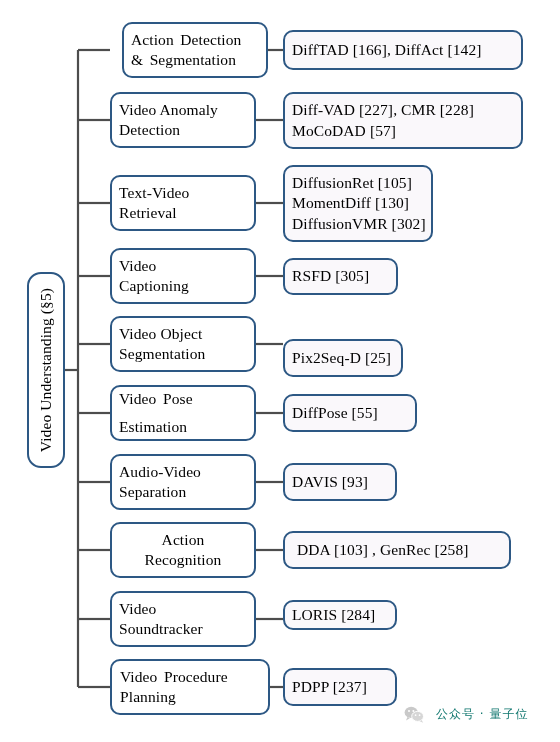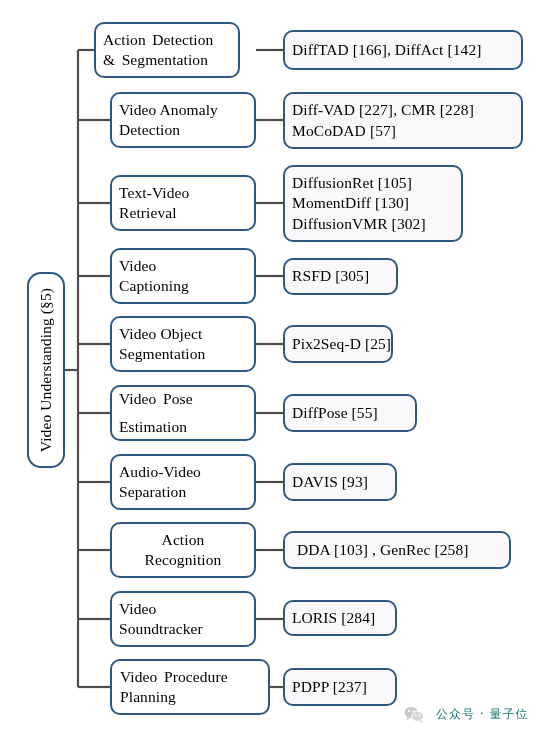--- a/index.html
+++ b/index.html
@@ -113,21 +113,21 @@
       <line x1="256" y1="550" x2="283" y2="550"></line>
       <line x1="256" y1="619" x2="283" y2="619"></line>
       <line x1="256" y1="687" x2="283" y2="687"></line>
     </g>
   </svg>
 
   <div class="node root" style="left:27px; top:272px; width:38px; height:196px;">
     <span class="vert">Video Understanding (§5)</span>
   </div>
 
-  <div class="node cat spaced" style="left:94px; top:22px; width:146px; height:56px;">
+  <div class="node cat spaced" style="left:122px; top:22px; width:146px; height:56px;">
     <span class="line">Action Detection</span>
     <span class="line">&amp; Segmentation</span>
   </div>
 
   <div class="node cat" style="left:110px; top:92px; width:146px; height:56px;">
     <span class="line">Video Anomaly</span>
     <span class="line">Detection</span>
   </div>
 
   <div class="node cat" style="left:110px; top:175px; width:146px; height:56px;">
@@ -172,47 +172,47 @@
 
   <div class="node ref" style="left:283px; top:30px; width:240px; height:40px;">
     <span class="line">DiffTAD [166], DiffAct [142]</span>
   </div>
 
   <div class="node ref" style="left:283px; top:92px; width:240px; height:57px;">
     <span class="line">Diff-VAD [227], CMR [228]</span>
     <span class="line">MoCoDAD [57]</span>
   </div>
 
-  <div class="node ref" style="left:283px; top:165px; width:180px; height:77px;">
+  <div class="node ref" style="left:283px; top:165px; width:150px; height:77px;">
     <span class="line">DiffusionRet [105]</span>
     <span class="line">MomentDiff [130]</span>
     <span class="line">DiffusionVMR [302]</span>
   </div>
 
   <div class="node ref" style="left:283px; top:258px; width:115px; height:37px; ">
     <span class="line">RSFD [305]</span>
   </div>
 
-  <div class="node ref" style="left:283px; top:325px; width:110px; height:38px;">
+  <div class="node ref" style="left:283px; top:339px; width:120px; height:38px;">
     <span class="line">Pix2Seq-D [25]</span>
   </div>
 
   <div class="node ref" style="left:283px; top:394px; width:134px; height:38px;">
     <span class="line">DiffPose [55]</span>
   </div>
 
   <div class="node ref" style="left:283px; top:463px; width:114px; height:38px;">
     <span class="line">DAVIS [93]</span>
   </div>
 
   <div class="node ref" style="left:283px; top:531px; width:228px; height:38px;padding-left:12px;">
     <span class="line">DDA [103] , GenRec [258]</span>
   </div>
 
-  <div class="node ref" style="left:283px; top:600px; width:114px; height:36px;">
+  <div class="node ref" style="left:283px; top:600px; width:114px; height:30px;">
     <span class="line">LORIS [284]</span>
   </div>
 
   <div class="node ref" style="left:283px; top:668px; width:114px; height:38px;">
     <span class="line">PDPP [237]</span>
   </div>
 
   <div id="watermark">
     <svg class="wechat-icon" width="20" height="17" viewBox="0 0 20 17" xmlns="http://www.w3.org/2000/svg">
       <ellipse cx="7.2" cy="6.4" rx="6.6" ry="5.6" fill="#c9c9c9"></ellipse>

